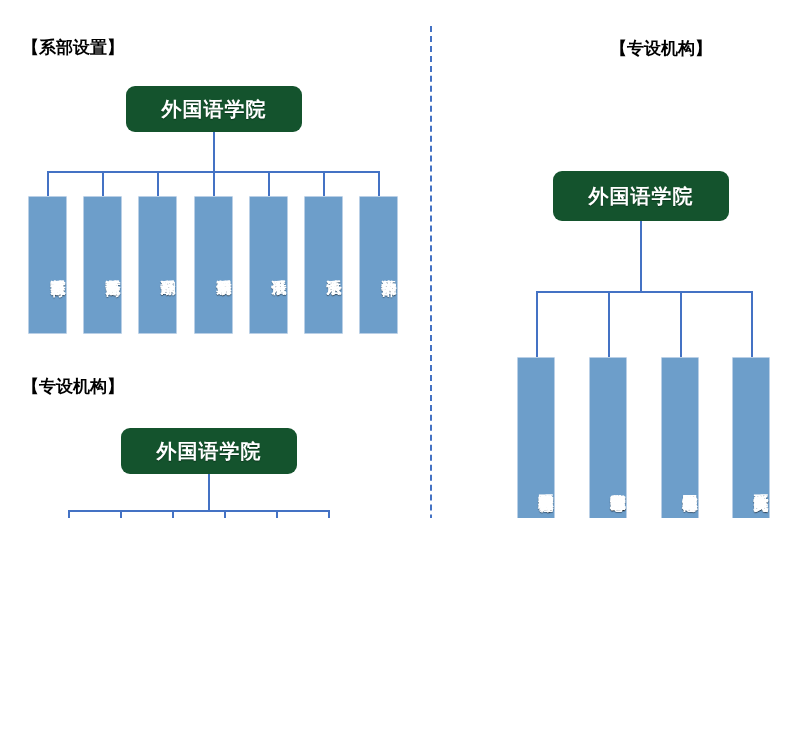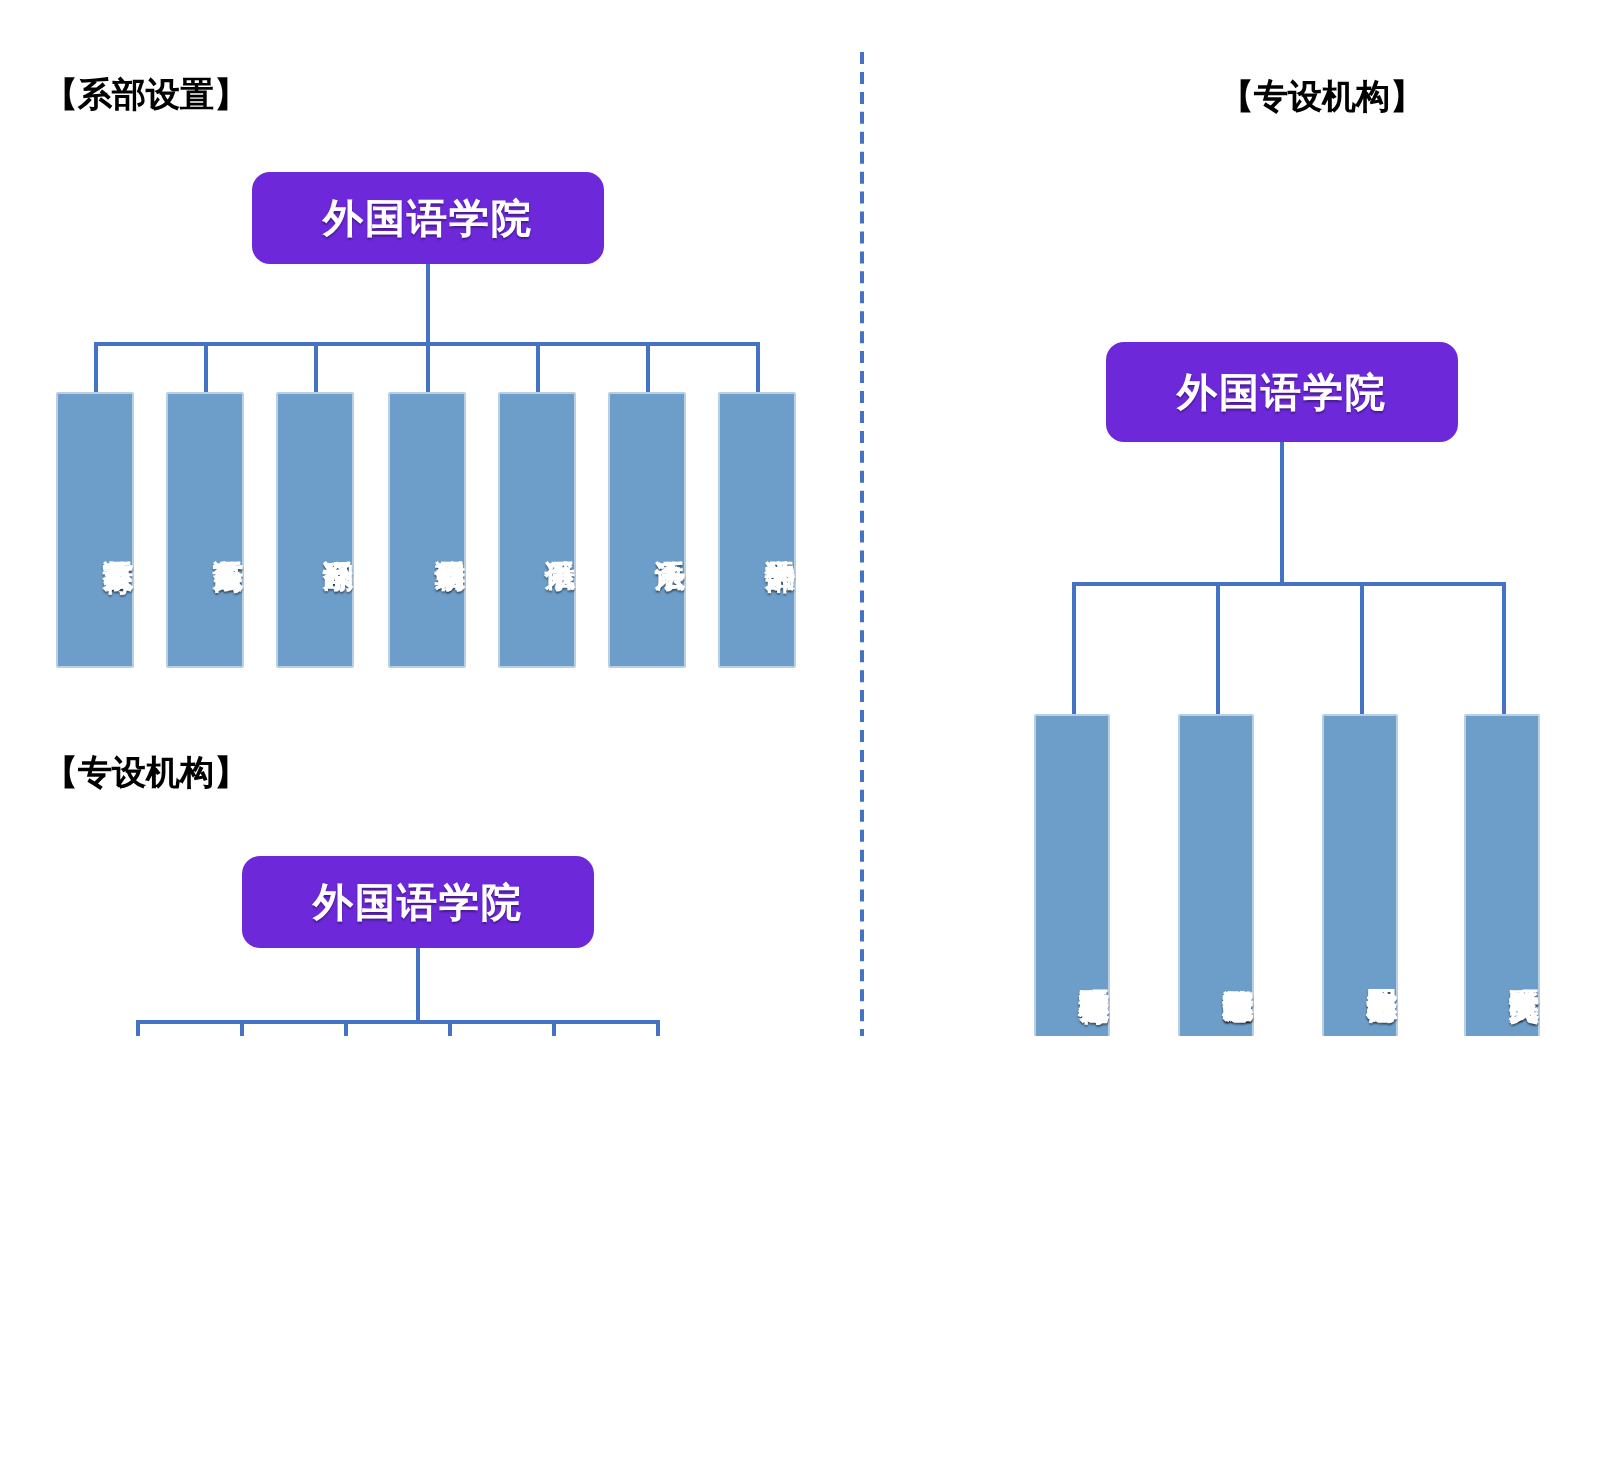--- a/index.html
+++ b/index.html
@@ -41,21 +41,21 @@
   .node {
     position: absolute;
     box-sizing: border-box;
     display: flex;
     align-items: center;
     justify-content: center;
     color: #ffffff;
     text-shadow: 0 1px 1px rgba(0,0,0,0.35);
   }
   .node.root {
-    background: #6d28d9;
+    background: #14532d;
     border-radius: 9px;
     font-size: 20px;
     font-weight: 700;
     letter-spacing: 1px;
   }
   .node.leaf {
     background: #6D9ECA;
     border: 1px solid #B9CFE6;
     border-radius: 1px;
     align-items: flex-start;

